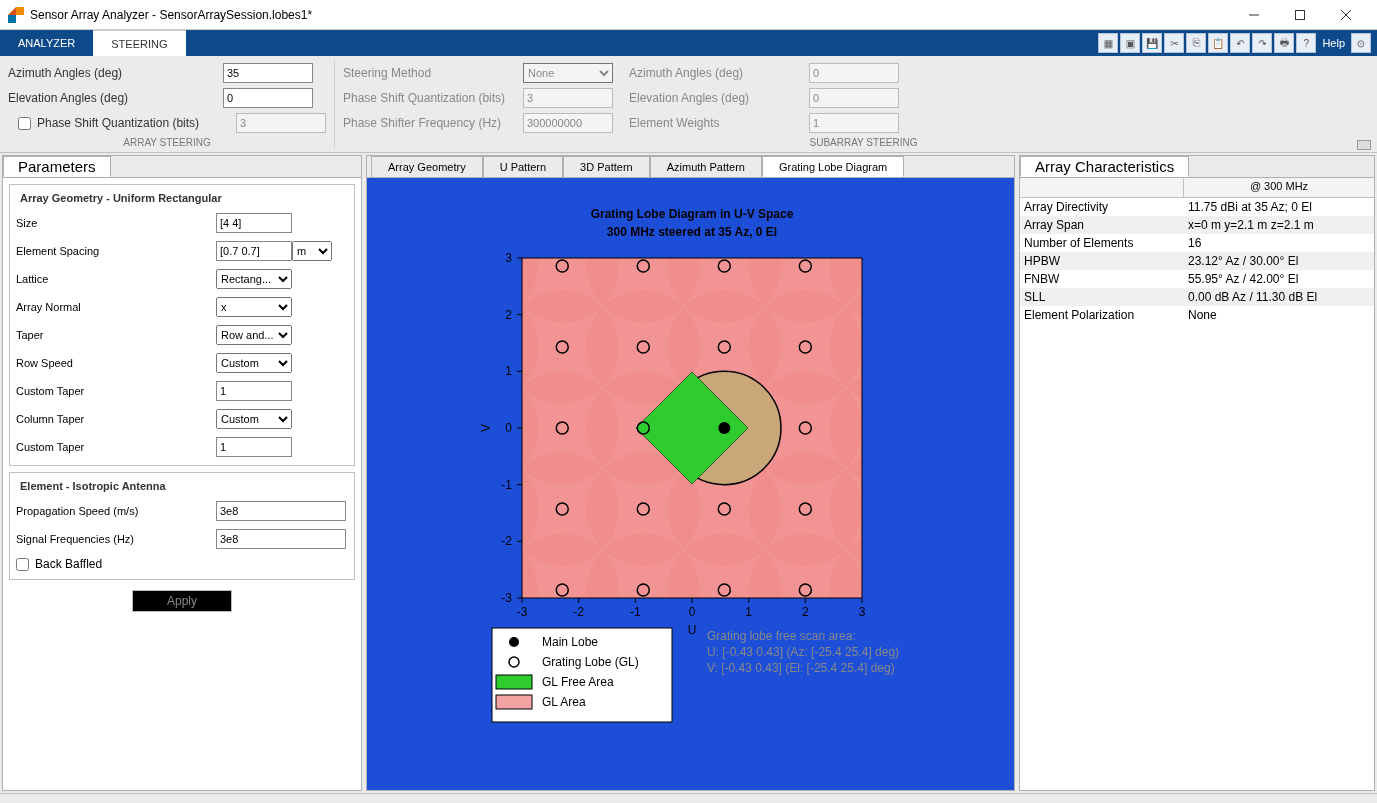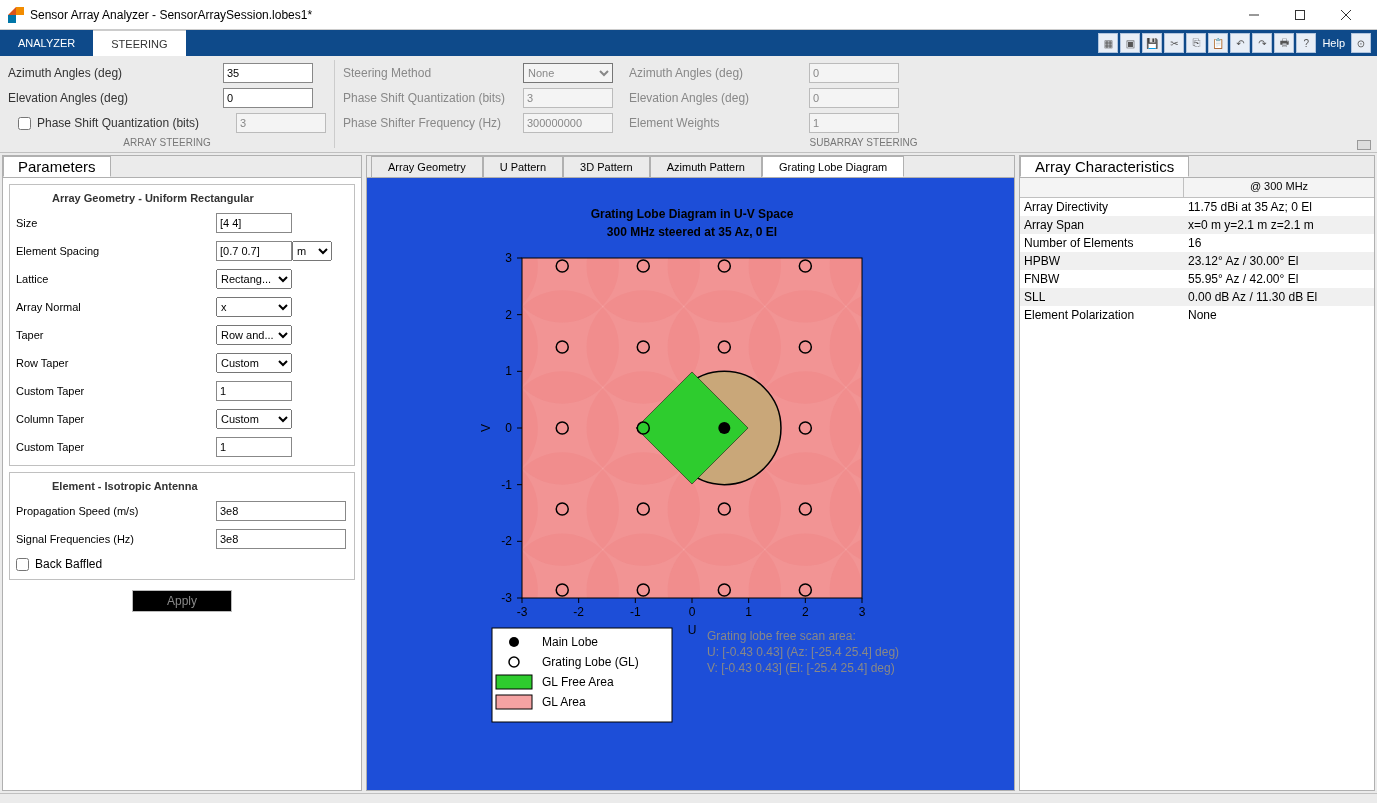--- a/index.html
+++ b/index.html
@@ -35,21 +35,21 @@
 .mainrow { flex: 1; display: flex; background: #ebebeb; overflow: hidden; }
 
 .panel { background: #fff; border: 1px solid #b0b0b0; margin: 2px; display: flex; flex-direction: column; }
 .tabs { display: flex; border-bottom: 1px solid #b0b0b0; background: #ebebeb; height: 22px; }
 .tabs .tabbtn { padding: 3px 14px; font-size: 15px; border: 1px solid #b0b0b0; border-bottom: none; margin-right: -1px; background: #ebebeb; cursor: pointer; display: flex; align-items: center; }
 .tabs .tabbtn.active { background: #fff; font-weight: normal; border-bottom: 1px solid #fff; position: relative; z-index: 1; }
 
 .leftpanel { width: 360px; }
 .leftcontent { flex: 1; padding: 6px; overflow: auto; }
 .fieldset { border: 1px solid #c0c0c0; padding: 6px 6px 8px 6px; margin-bottom: 6px; }
-.fieldset .legend { font-size: 11px; font-weight: bold; color: #333; margin-top: -12px; background: #fff; display: inline-block; padding: 0 4px; margin-left: 32px; }
+.fieldset .legend { font-size: 11px; font-weight: bold; color: #333; margin-top: -12px; background: #fff; display: inline-block; padding: 0 4px; }
 .fieldset .frow { display: flex; align-items: center; margin-top: 8px; }
 .fieldset .flbl { width: 200px; font-size: 11px; }
 .fieldset input[type=text] { width: 76px; height: 20px; font-size: 11px; padding: 1px 3px; border: 1px solid #888; }
 .fieldset input.wide { width: 130px; }
 .fieldset select { width: 76px; height: 20px; font-size: 11px; }
 .fieldset select.narrow { width: 40px; }
 .applybtn { display: block; margin: 10px auto; width: 100px; height: 22px; background: #000000; border: 1px solid #bbb; color: #888; cursor: pointer; }
 
 .centerpanel { flex: 1; min-width: 0; }
 .centertabs { display: flex; background: #ebebeb; height: 22px; border-bottom: 1px solid #b0b0b0; padding-left: 4px; }
@@ -195,21 +195,21 @@
           </div>
         <div class="frow">
             <span class="flbl">Array Normal</span>
             <select><option>x</option></select>
           </div>
         <div class="frow">
             <span class="flbl">Taper</span>
             <select><option>Row and...</option></select>
           </div>
         <div class="frow">
-            <span class="flbl">Row Taper</span>
+            <span class="flbl">Row Speed</span>
             <select><option>Custom</option></select>
           </div>
         <div class="frow">
             <span class="flbl">Custom Taper</span>
             <input type="text" value="1" style="">
           </div>
         <div class="frow">
             <span class="flbl">Column Taper</span>
             <select><option>Custom</option></select>
           </div>

